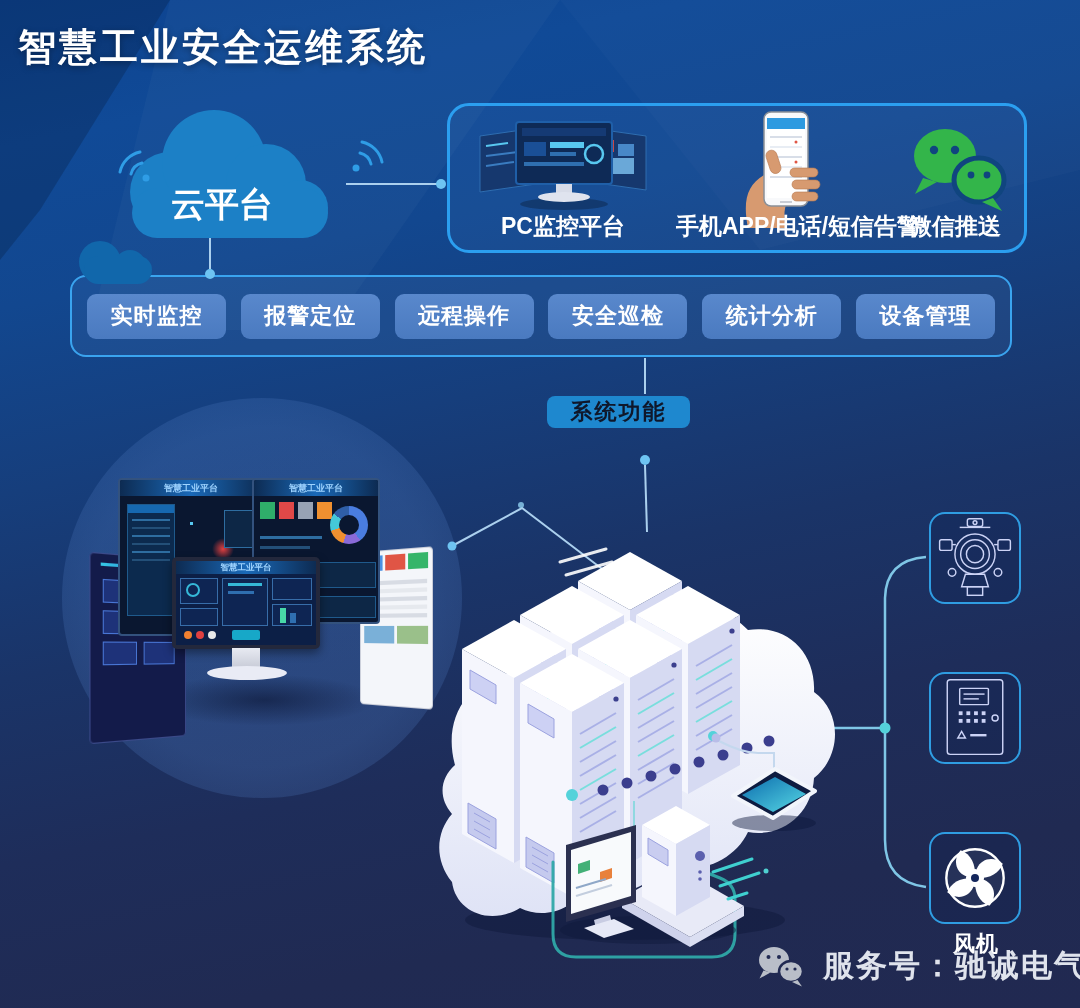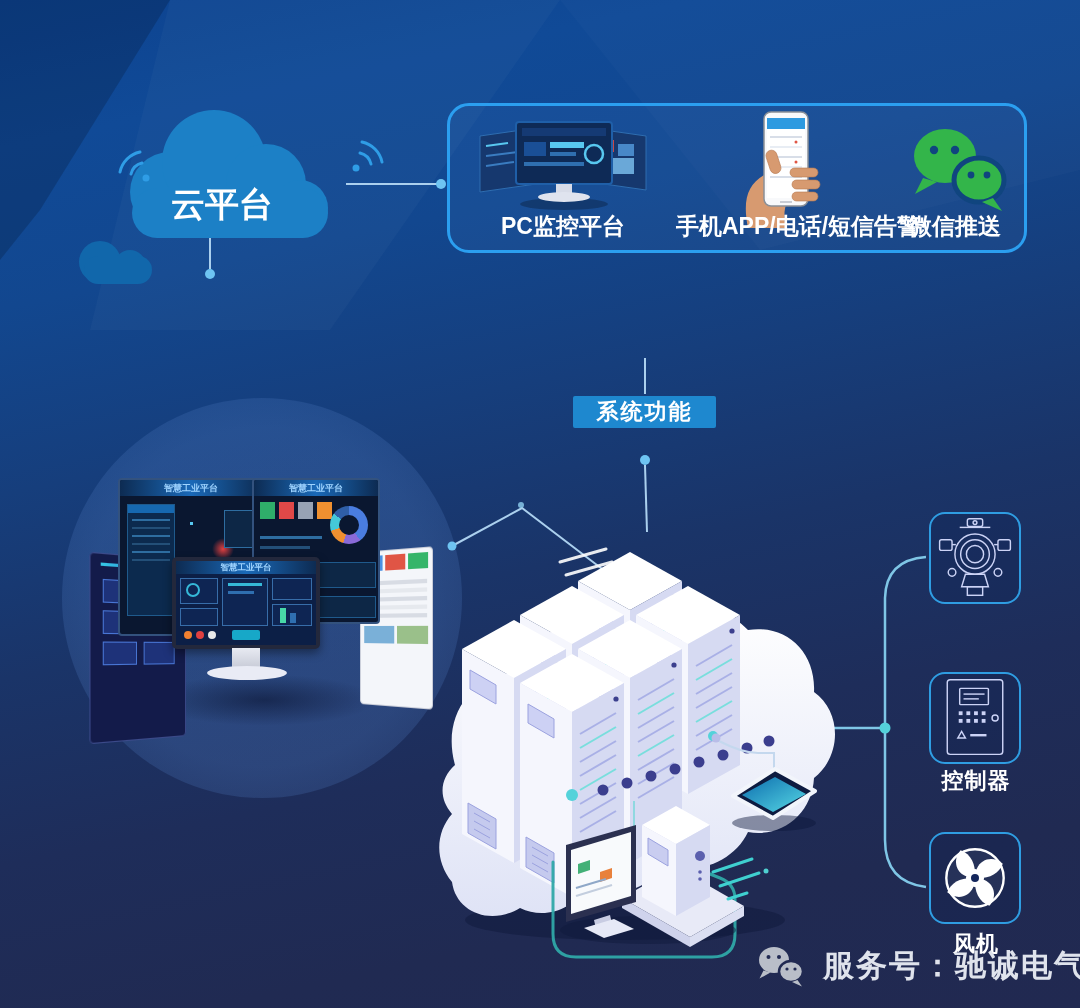--- a/index.html
+++ b/index.html
@@ -38,23 +38,23 @@
     display:flex; align-items:center; justify-content:space-between;
     padding:0 15px;
   }
   .chip {
     width:139px; height:45px; border-radius:9px;
     background:linear-gradient(#5988cc,#4a7ac0);
     color:#fff; font-size:22px; font-weight:bold; letter-spacing:1px;
     display:flex; align-items:center; justify-content:center;
   }
   .badge {
-    position:absolute; left:573px; top:396px; width:143px; height:32px;
-    background:#1e88cf; color:#ffffff; font-size:22px; font-weight:bold; letter-spacing:2px;
-    display:flex; align-items:center; justify-content:center; border-radius:2px;
+    position:absolute; left:547px; top:396px; width:143px; height:32px;
+    background:#1e88cf; color:#0f172a; font-size:22px; font-weight:bold; letter-spacing:2px;
+    display:flex; align-items:center; justify-content:center; border-radius:8px;
   }
 
   
   .halo {
     position:absolute; left:62px; top:398px; width:400px; height:400px; border-radius:50%;
     background:radial-gradient(circle, rgba(78,122,192,.30) 0 60%, rgba(78,122,192,.20) 78%, rgba(78,122,192,0) 93%);
   }
   .cluster-shadow{
     position:absolute; left:150px; top:674px; width:228px; height:52px; border-radius:50%;
     background:radial-gradient(ellipse, rgba(8,16,44,.55), rgba(8,16,44,0) 70%);
@@ -282,20 +282,21 @@
       </g>
       <g stroke="#3fd0d0" stroke-width="3" stroke-linecap="round">
         <line x1="713" y1="872" x2="752" y2="859"></line>
         <line x1="720" y1="886" x2="759" y2="873"></line>
         <line x1="728" y1="899" x2="747" y2="893"></line>
       </g>
       <circle cx="766" cy="871" r="2.5" fill="#4fd0d0"></circle>
     </g>
   </svg>
 
+  <div class="title">智慧工业安全运维系统</div>
 
   <div class="top-box">
     <div class="channel" style="left:0;width:226px;">
       <svg class="abs" style="left:28px;top:14px;" width="170" height="92">
         <ellipse cx="86" cy="84" rx="44" ry="6" fill="rgba(0,0,0,.25)"></ellipse>
         <polygon points="2,16 58,8 58,64 2,72" fill="#16386e" stroke="#2e6db0"></polygon>
         <line x1="8" y1="26" x2="30" y2="23" stroke="#58c8f0" stroke-width="2"></line>
         <line x1="8" y1="36" x2="40" y2="32" stroke="#3a7cc0" stroke-width="2"></line>
         <line x1="8" y1="46" x2="36" y2="42" stroke="#3a7cc0" stroke-width="2"></line>
         <polygon points="112,8 168,16 168,70 112,62" fill="#16386e" stroke="#2e6db0"></polygon>
@@ -343,20 +344,28 @@
         <circle cx="50" cy="34" r="4.2" fill="#10457f"></circle>
         <ellipse cx="74" cy="64" rx="25" ry="22" fill="#33b54a" stroke="#10457f" stroke-width="5"></ellipse>
         <polygon points="88,82 97,95 77,86" fill="#33b54a"></polygon>
         <circle cx="66" cy="59" r="3.4" fill="#10457f"></circle>
         <circle cx="82" cy="59" r="3.4" fill="#10457f"></circle>
       </svg>
       <div class="ch-label">微信推送</div>
     </div>
   </div>
 
+  <div class="func-box">
+    <div class="chip">实时监控</div>
+    <div class="chip">报警定位</div>
+    <div class="chip">远程操作</div>
+    <div class="chip">安全巡检</div>
+    <div class="chip">统计分析</div>
+    <div class="chip">设备管理</div>
+  </div>
   <div class="badge">系统功能</div>
 
   <div style="position:absolute;left:0;top:0;z-index:2;">
     <div class="panel s3">
       <div style="height:3px;margin:8px 10px 6px;background:linear-gradient(90deg,#35c8e8,#2558b8);"></div>
       <div style="display:grid;grid-template-columns:1fr 1fr;gap:7px;padding:6px 12px;">
         <div style="height:22px;background:rgba(40,70,160,.55);border:1px solid #4a78d8;"></div>
         <div style="height:22px;background:rgba(40,70,160,.55);border:1px solid #4a78d8;"></div>
         <div style="height:22px;background:rgba(40,70,160,.55);border:1px solid #4a78d8;"></div>
         <div style="height:22px;background:rgba(40,70,160,.55);border:1px solid #4a78d8;"></div>
@@ -472,21 +481,20 @@
         <rect x="29" y="47" width="4" height="4"></rect>
           <rect x="37" y="47" width="4" height="4"></rect>
         <rect x="45" y="47" width="4" height="4"></rect>
           <rect x="53" y="47" width="4" height="4"></rect>
       </g>
       <circle cx="67" cy="46" r="3.2"></circle>
       <polygon points="28,67 32,60 36,67"></polygon>
       <line x1="41" y1="64" x2="58" y2="64" stroke-width="2.5"></line>
     </svg>
   </div>
-  <div class="device-label" style="top:766px;">控制器</div>
 
   <div class="device" style="left:929px;top:832px;">
     <svg width="88" height="88" viewBox="0 0 92 92">
       <circle cx="46" cy="46" r="30" fill="rgba(255,255,255,.05)" stroke="#ffffff" stroke-width="2.5"></circle>
       <g fill="#ffffff">
         <path d="M 46 46 C 47 32 42 21 31 17 C 23 26 25 39 36 44 Z"></path>
         <path d="M 46 46 C 47 32 42 21 31 17 C 23 26 25 39 36 44 Z" transform="rotate(90 46 46)"></path>
         <path d="M 46 46 C 47 32 42 21 31 17 C 23 26 25 39 36 44 Z" transform="rotate(180 46 46)"></path>
         <path d="M 46 46 C 47 32 42 21 31 17 C 23 26 25 39 36 44 Z" transform="rotate(270 46 46)"></path>
         <circle cx="46" cy="46" r="9.5"></circle>

